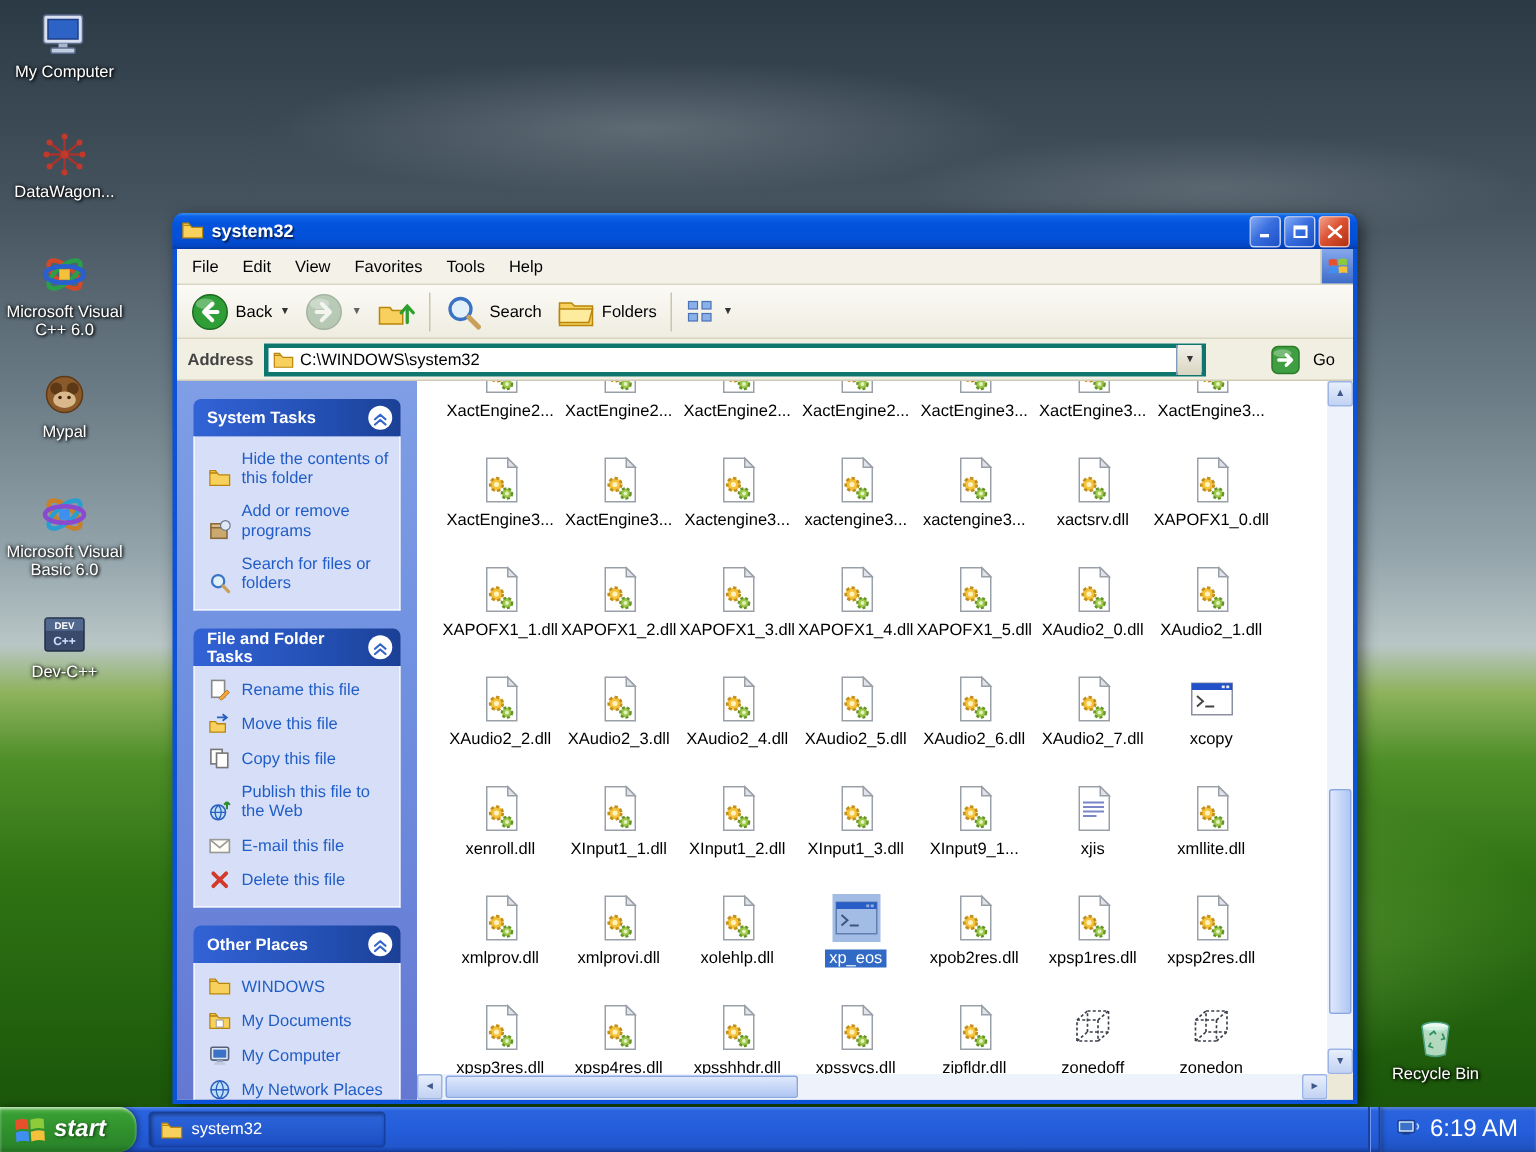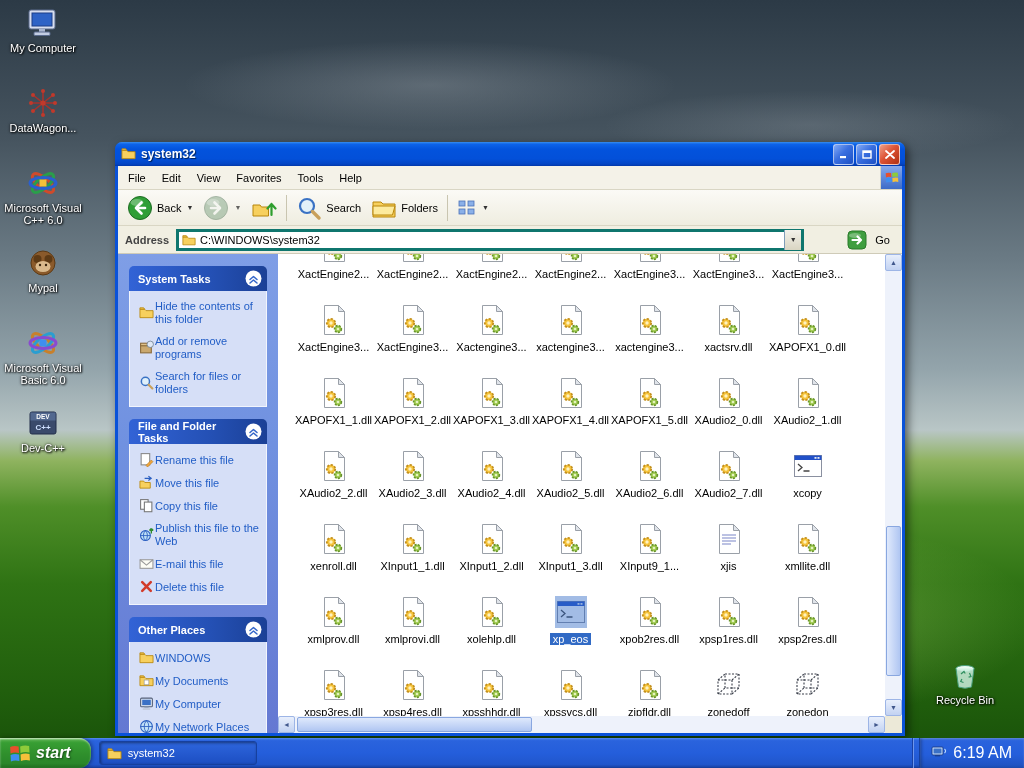--- a/index.html
+++ b/index.html
@@ -12,21 +12,21 @@
   .c1 { left:180px; top:40px; width:500px; height:90px; background:radial-gradient(ellipse at center, rgba(230,235,240,.20), transparent 70%); }
   .c2 { left:600px; top:90px; width:420px; height:70px; background:radial-gradient(ellipse at center, rgba(230,235,240,.14), transparent 70%); }
   .hill-light { position:absolute; left:520px; top:520px; width:520px; height:200px; background:radial-gradient(ellipse at center, rgba(190,230,120,.35), transparent 70%); pointer-events:none; }
 
   
   #desktop-icons { position:absolute; left:0; top:6px; width:86px; display:flex; flex-direction:column; }
   .desktop-icon { width:86px; height:80px; display:flex; flex-direction:column; align-items:center; }
   .desktop-icon .dicon { width:34px; height:34px; display:block; }
   .desktop-icon .dlabel { margin-top:2px; font-size:11px; color:#fff; text-align:center; line-height:12px; max-width:82px;
     text-shadow:1px 1px 2px #000, 0 0 3px #000; }
-  #recycle-bin { position:absolute; right:16px; top:658px; }
+  #recycle-bin { position:absolute; right:24px; top:658px;justify-content:center; }
 
   
   .window { position:absolute; left:115px; top:142px; width:790px; height:594px;
     background:#0a52d8; padding:0 3px 3px; border-radius:8px 8px 0 0;
     box-shadow:3px 3px 10px rgba(0,0,0,.55); }
   .titlebar { height:24px; margin:0 -3px; padding:0 5px 0 6px; display:flex; align-items:center; gap:4px;
     border-radius:7px 7px 0 0;
     background:linear-gradient(180deg,#388eee 0%, #0d63e9 9%, #0353dd 30%, #0350d9 70%, #0345c4 92%, #0237a8 100%); }
   .tb-title { color:#fff; font-weight:bold; font-size:12px; text-shadow:1px 1px 1px rgba(0,0,0,.6); flex:1; }
   .tb-icon { width:16px; height:16px; display:flex; }
@@ -64,21 +64,21 @@
 
   
   .sidebar { width:160px; background:linear-gradient(180deg,#7f9ee6 0%, #7091e0 40%, #6478d2 100%); overflow:hidden; padding-bottom:20px; }
   .panel { margin:12px 11px 0; }
   .panel-header { height:25px; display:flex; align-items:center; justify-content:space-between; padding:0 5px 0 9px;
     border-radius:5px 5px 0 0; background:linear-gradient(90deg,#3263d6 0%, #2450b4 60%, #1b4096 100%);
     color:#fff; font-weight:bold; font-size:11px; }
   .chevron { display:flex; }
   .panel-body { background:#d6dff7; border:1px solid #f2f5fd; border-top:none; padding:9px 5px 10px 9px;
     display:flex; flex-direction:column; gap:9px; }
-  .task-item { display:flex; align-items:center; font-size:11px; line-height:13px; color:#215dc6; }
+  .task-item { display:flex; align-items:flex-end; gap:6px; font-size:11px; line-height:13px; color:#215dc6; }
   .task-item .ticon { flex:0 0 16px; display:flex; margin-top:-1px; }
 
   
   .filewrap { flex:1; position:relative; background:#fff; min-width:0; }
   .grid-viewport { position:absolute; inset:0 0 17px 0; overflow:hidden; }
   .grid-inner { display:grid; grid-template-columns:repeat(7,79px); padding-left:16px; margin-top:-27px; }
   .file-item { width:79px; height:73px; display:flex; flex-direction:column; align-items:center; }
   .file-icon { width:32px; height:32px; margin-top:4px; position:relative; display:flex; }
   .file-label { font-size:11px; margin-top:5px; white-space:nowrap; color:#000; padding:0 3px; }
   .file-item.selected .file-label { background:#316ac5; color:#fff; }

